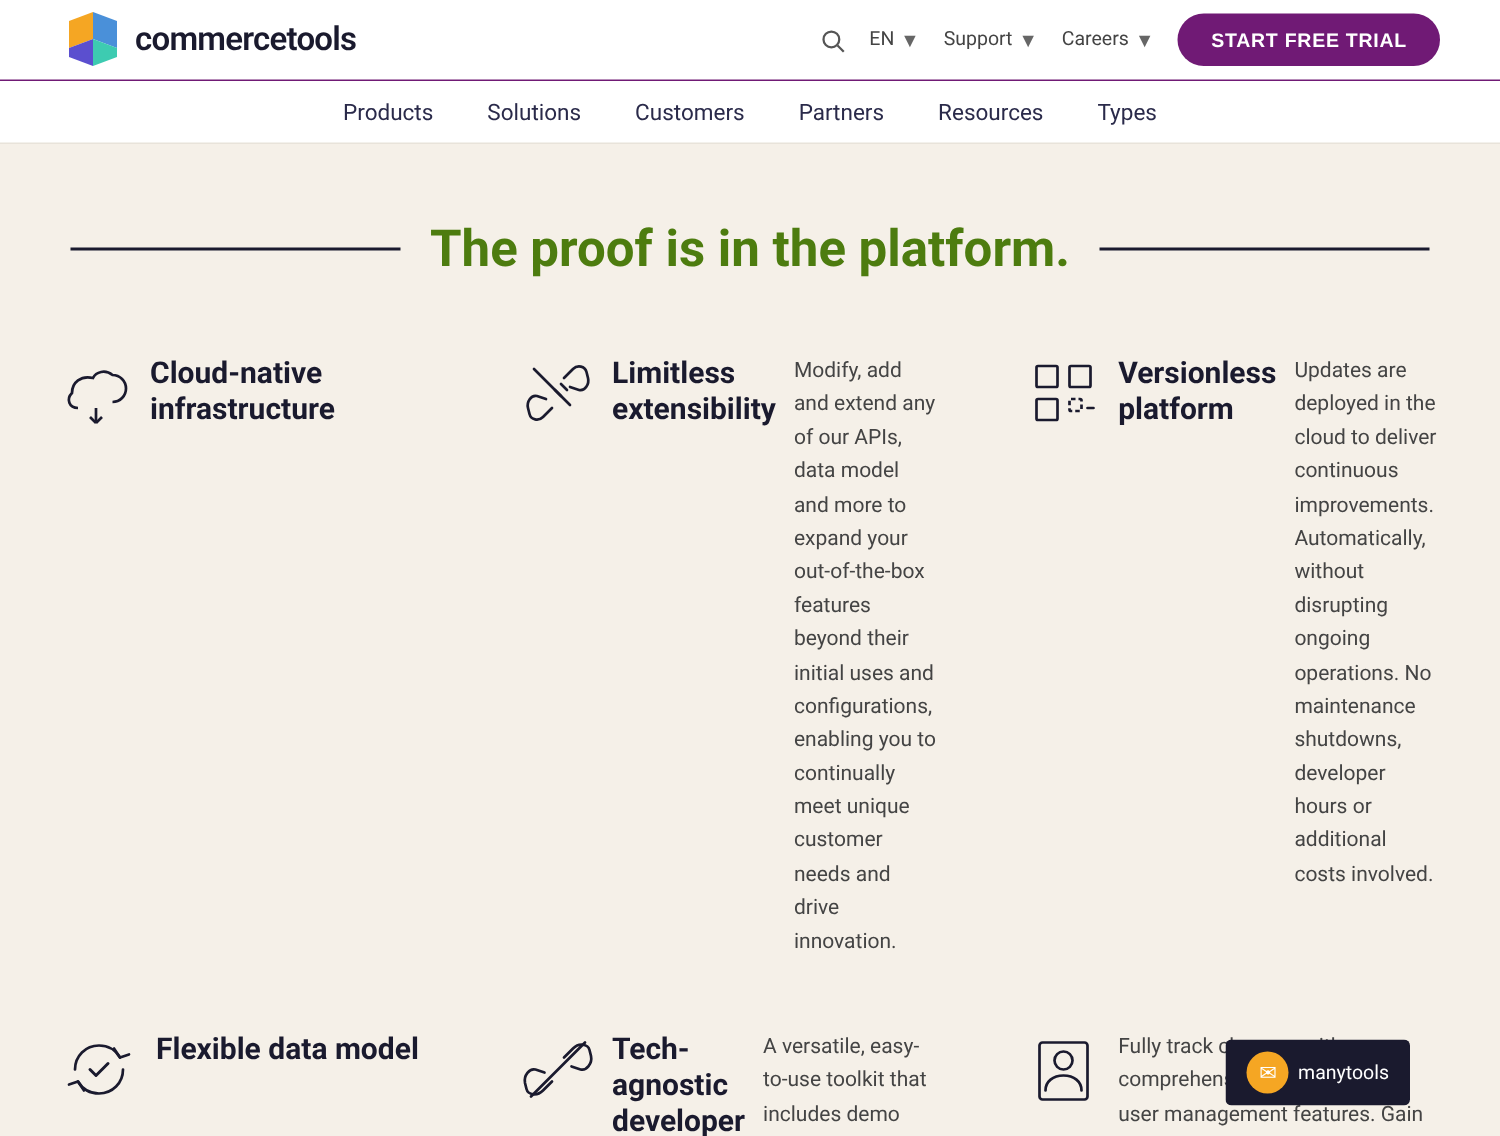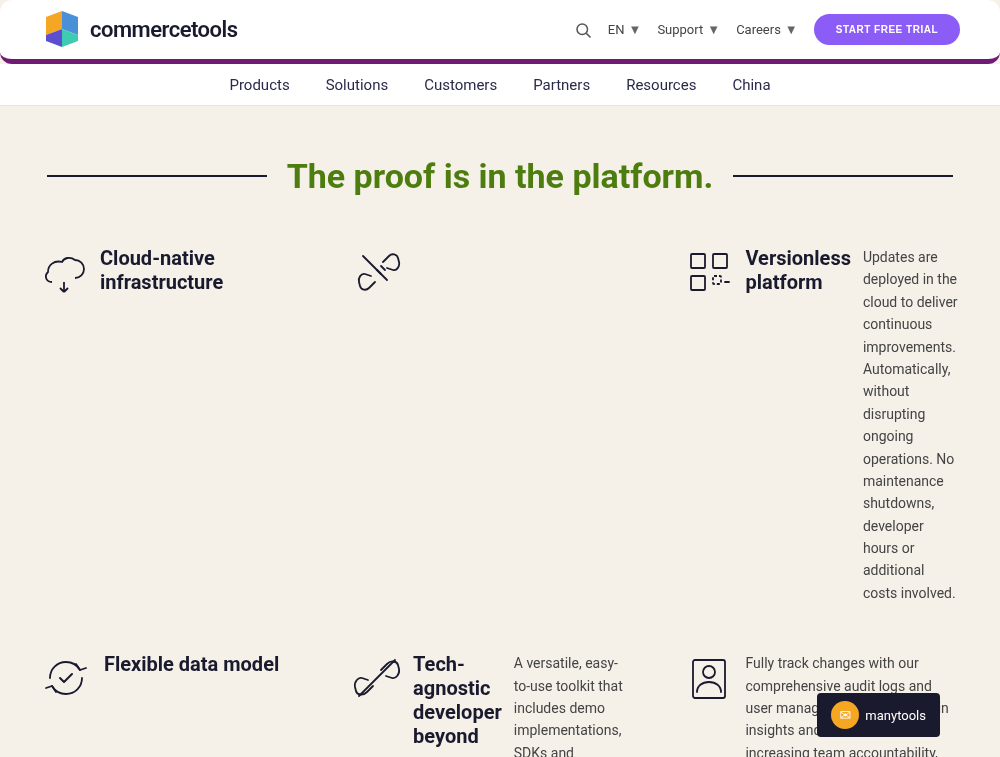--- a/index.html
+++ b/index.html
@@ -5,37 +5,36 @@
     * { box-sizing: border-box; margin: 0; padding: 0; }
     body { font-family: -apple-system, BlinkMacSystemFont, 'Segoe UI', Roboto, sans-serif; background: #f5f0e8; color: #1a1a2e; }
 
     
     .header-top {
       background: #fff;
       display: flex;
       align-items: center;
       justify-content: space-between;
       padding: 0 40px;
-      height: 64px;
-      border-bottom: 5px solid #701a75;
-      border-radius: 12px;
+      height: 54px;
+      border-bottom: 1px solid #701a75;
     }
     .header-left { display: flex; align-items: center; gap: 8px; }
     .logo-icon { width: 42px; height: 42px; }
     .logo-text { font-size: 22px; font-weight: 600; color: #1a1a2e; letter-spacing: -0.5px; }
     .header-right { display: flex; align-items: center; gap: 16px; }
     .header-util { display: flex; align-items: center; gap: 4px; font-size: 14px; color: #444; cursor: pointer; }
     .header-util span { font-size: 13px; }
     .cta-btn {
-      background: #8b5cf6;
+      background: #701a75;
       color: #fff;
       border: none;
       border-radius: 30px;
       padding: 10px 22px;
-      font-size: 10px;
+      font-size: 13px;
       font-weight: 700;
       letter-spacing: 0.5px;
       cursor: pointer;
       text-transform: uppercase;
     }
     .header-nav {
       background: #fff;
       display: flex;
       align-items: center;
       justify-content: center;
@@ -129,21 +128,21 @@
       <button class="cta-btn">START FREE TRIAL</button>
     </div>
   </div>
 
   <nav class="header-nav">
     <a class="nav-item" href="#">Products</a>
     <a class="nav-item" href="#">Solutions</a>
     <a class="nav-item" href="#">Customers</a>
     <a class="nav-item" href="#">Partners</a>
     <a class="nav-item" href="#">Resources</a>
-    <a class="nav-item" href="#">China</a>
+    <a class="nav-item" href="#">Types</a>
   </nav>
 </header>
 
 <main class="main">
   <div class="section-title-wrap">
     <div class="title-line"></div>
     <h1 class="section-title">The proof is in the platform.</h1>
     <div class="title-line"></div>
   </div>
 
@@ -164,20 +163,22 @@
     <div class="feature-item">
       <div class="feature-icon">
         <svg viewBox="0 0 48 48">
           <line x1="8" y1="8" x2="32" y2="32" stroke="#1a1a2e" stroke-width="1.8" stroke-linecap="round"></line>
           <path d="M28 14 L34 8 C37 5 42 6 43 10 L44 14 C45 18 42 23 38 22 L32 20" stroke="#1a1a2e" stroke-width="1.8" fill="none" stroke-linecap="round"></path>
           <path d="M20 34 L14 40 C11 43 6 42 5 38 L4 34 C3 30 6 25 10 26 L16 28" stroke="#1a1a2e" stroke-width="1.8" fill="none" stroke-linecap="round"></path>
           <line x1="26" y1="18" x2="30" y2="22" stroke="#1a1a2e" stroke-width="1.8" stroke-linecap="round"></line>
           <line x1="22" y1="22" x2="26" y2="26" stroke="#1a1a2e" stroke-width="1.8" stroke-linecap="round"></line>
         </svg>
       </div>
+      <h3 class="feature-title">Limitless extensibility</h3>
+      <p class="feature-desc">Modify, add and extend any of our APIs, data model and more to expand your out-of-the-box features beyond their initial uses and configurations, enabling you to continually meet unique customer needs and drive innovation.</p>
     </div>
 
     <div class="feature-item">
       <div class="feature-icon">
         <svg viewBox="0 0 48 48">
           <rect x="6" y="6" width="14" height="14" rx="1" stroke="#1a1a2e" stroke-width="1.8" fill="none"></rect>
           <rect x="28" y="6" width="14" height="14" rx="1" stroke="#1a1a2e" stroke-width="1.8" fill="none"></rect>
           <rect x="6" y="28" width="14" height="14" rx="1" stroke="#1a1a2e" stroke-width="1.8" fill="none"></rect>
           <rect x="28" y="28" width="8" height="8" rx="1" stroke="#1a1a2e" stroke-width="1.8" fill="none" stroke-dasharray="3 2"></rect>
           <line x1="40" y1="34" x2="44" y2="34" stroke="#1a1a2e" stroke-width="1.8" stroke-linecap="round"></line>

